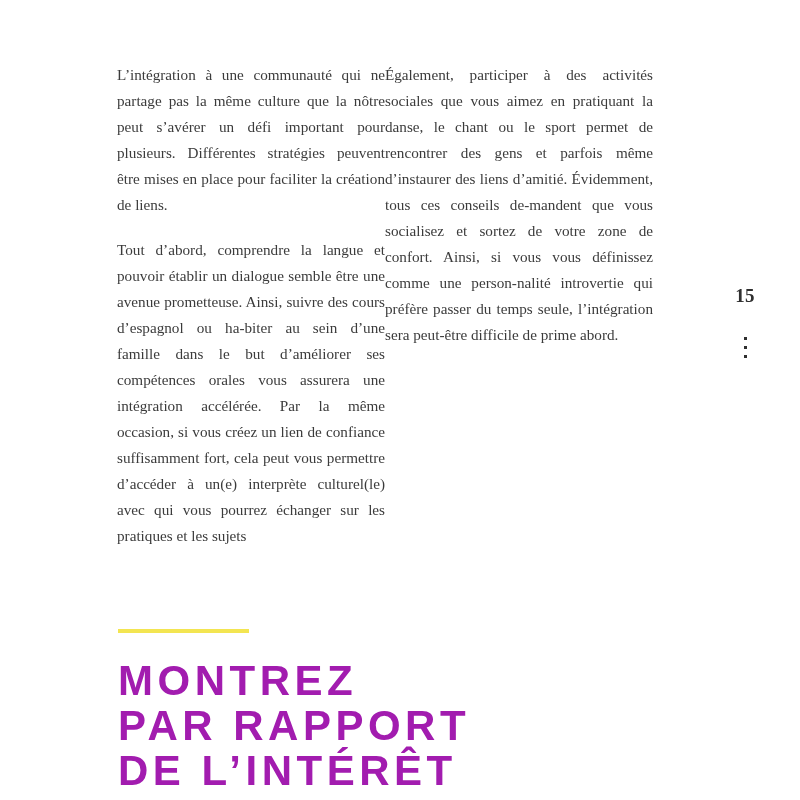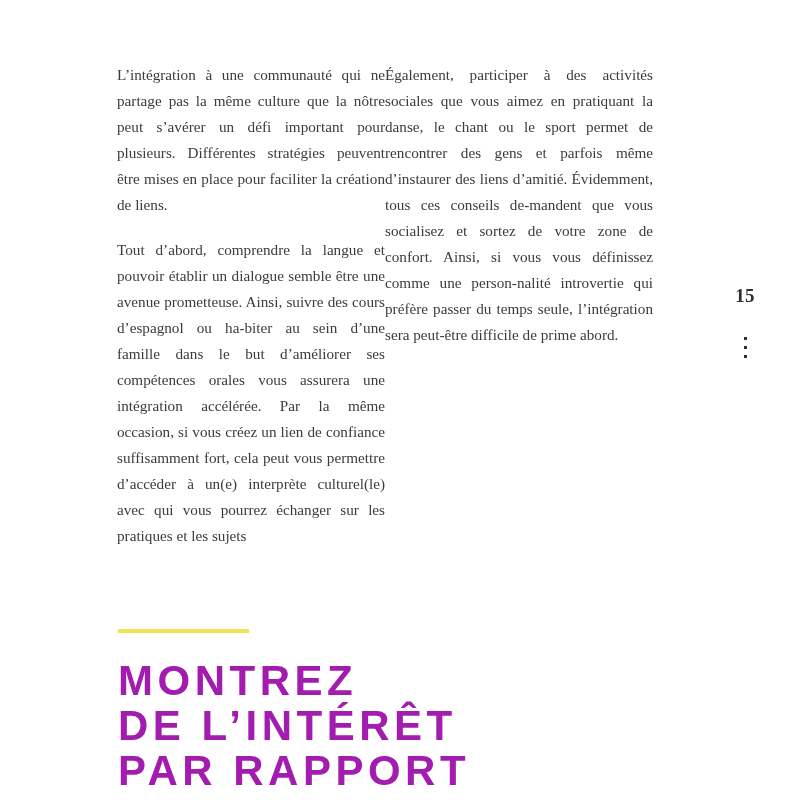--- a/index.html
+++ b/index.html
@@ -132,17 +132,17 @@
   <div class="folio-dots">
     <span class="folio-dot"></span>
     <span class="folio-dot"></span>
     <span class="folio-dot"></span>
   </div>
 
   <div class="section-rule"></div>
 
   <div class="section-heading">
     <span class="heading-line">MONTREZ</span>
+    <span class="heading-line">PAR RAPPORT</span>
     <span class="heading-line">DE L’INTÉRÊT</span>
-    <span class="heading-line">PAR RAPPORT</span>
   </div>
 
 </div>
 
 </body></html>

